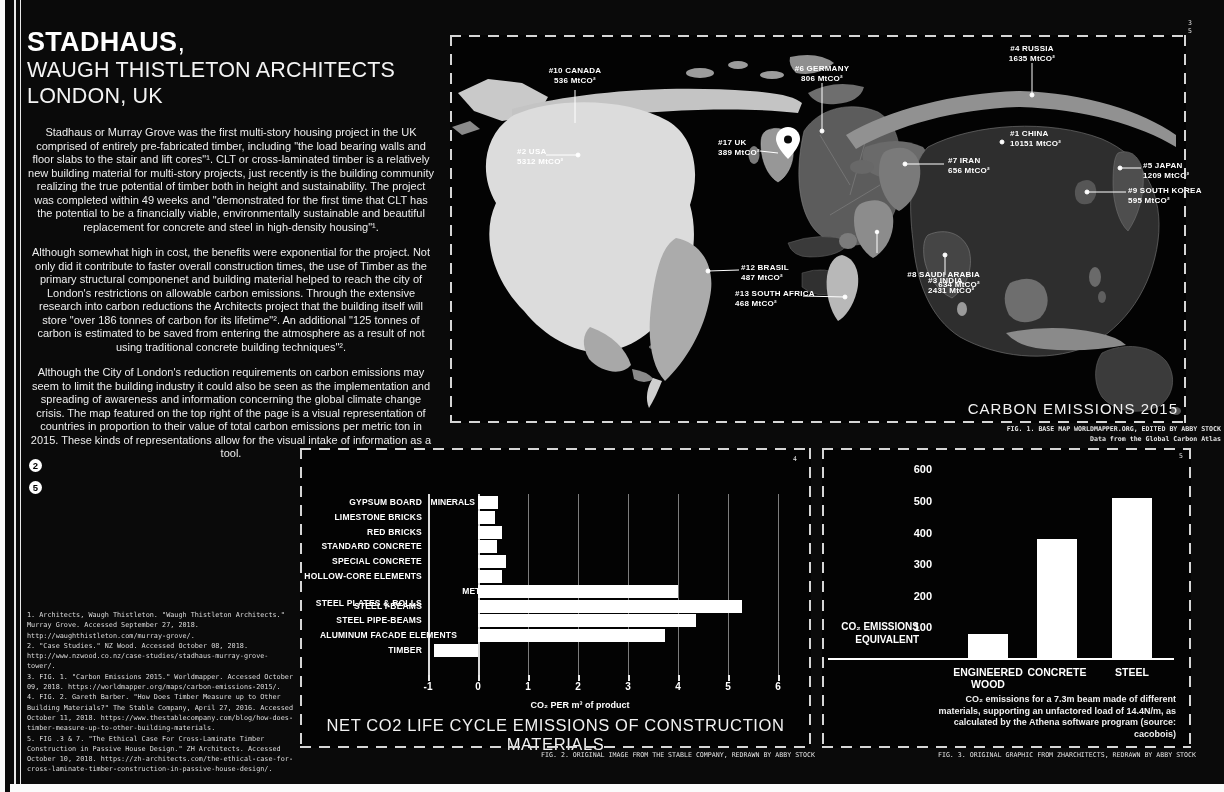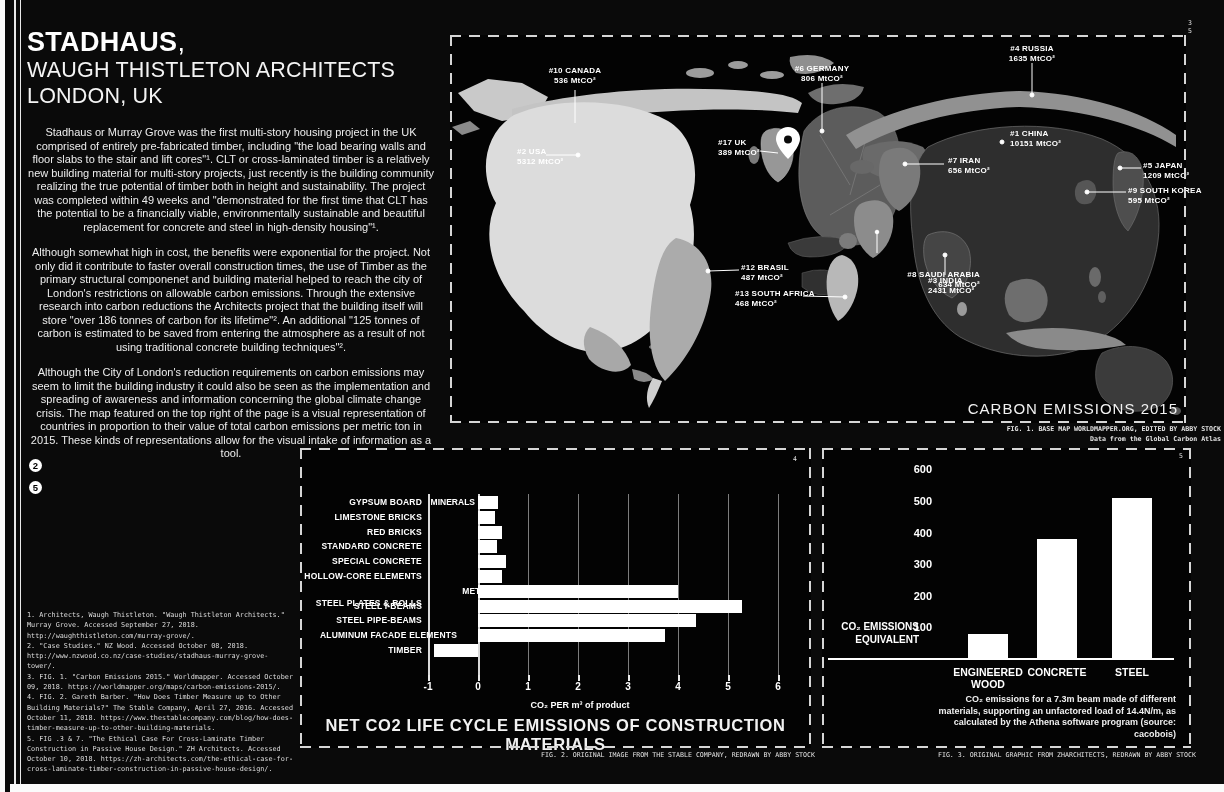--- a/index.html
+++ b/index.html
@@ -50,21 +50,21 @@
   .grid-bright{width:1.5px;background:#dadada;}
   .tick{position:absolute;width:1.5px;height:6px;background:#eaeaea;}
   .ticklabel{position:absolute;width:30px;text-align:center;font-size:10px;font-weight:bold;color:#fff;}
   .cat{position:absolute;left:0;width:122px;text-align:right;font-size:8.5px;font-weight:bold;
        letter-spacing:.2px;color:#fff;white-space:nowrap;}
   .grp{position:absolute;left:128px;width:47px;text-align:right;font-size:8.5px;font-weight:bold;color:#fff;}
   .hbar{position:absolute;height:13px;background:#fff;}
   .xaxis-label{position:absolute;left:120px;top:252px;width:320px;text-align:center;
                font-size:9px;font-weight:bold;color:#fff;}
   .fig2-title{position:absolute;left:0;top:268px;width:511px;text-align:center;
-              font-size:16.5px;font-weight:700;letter-spacing:.6px;color:#f2f2f2;}
+              font-size:16.5px;font-weight:400;letter-spacing:.6px;color:#f2f2f2;}
 
   
   #fig3-plot{position:absolute;left:0;top:0;width:369px;height:300px;}
   .ytick{position:absolute;left:58px;width:52px;text-align:right;font-size:11px;font-weight:bold;color:#fff;}
   .axis{position:absolute;left:6px;top:210px;width:346px;height:1.5px;background:#fff;}
   .vbar{position:absolute;width:40px;background:#fff;}
   .xcat{position:absolute;width:90px;text-align:center;font-size:10.5px;font-weight:bold;line-height:12px;color:#fff;}
   .ylabel{position:absolute;left:2px;top:172px;width:95px;text-align:right;
           font-size:10px;font-weight:bold;line-height:13px;color:#fff;}
   .fig3-note{position:absolute;left:114px;top:246px;width:240px;text-align:right;

